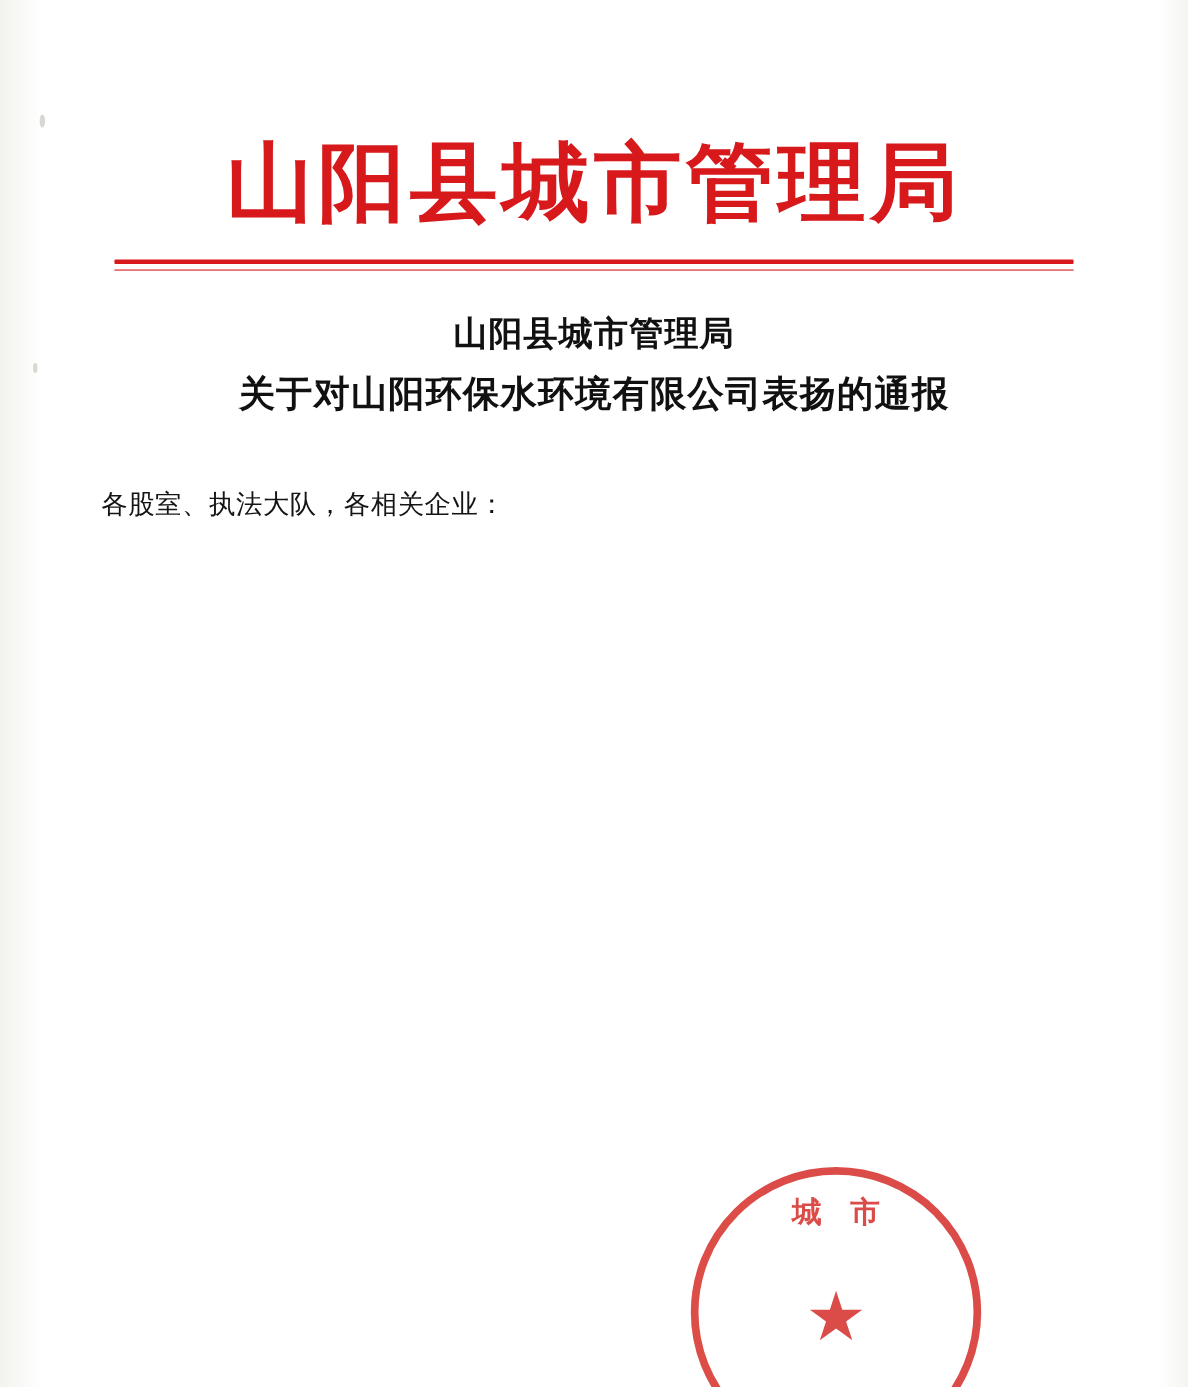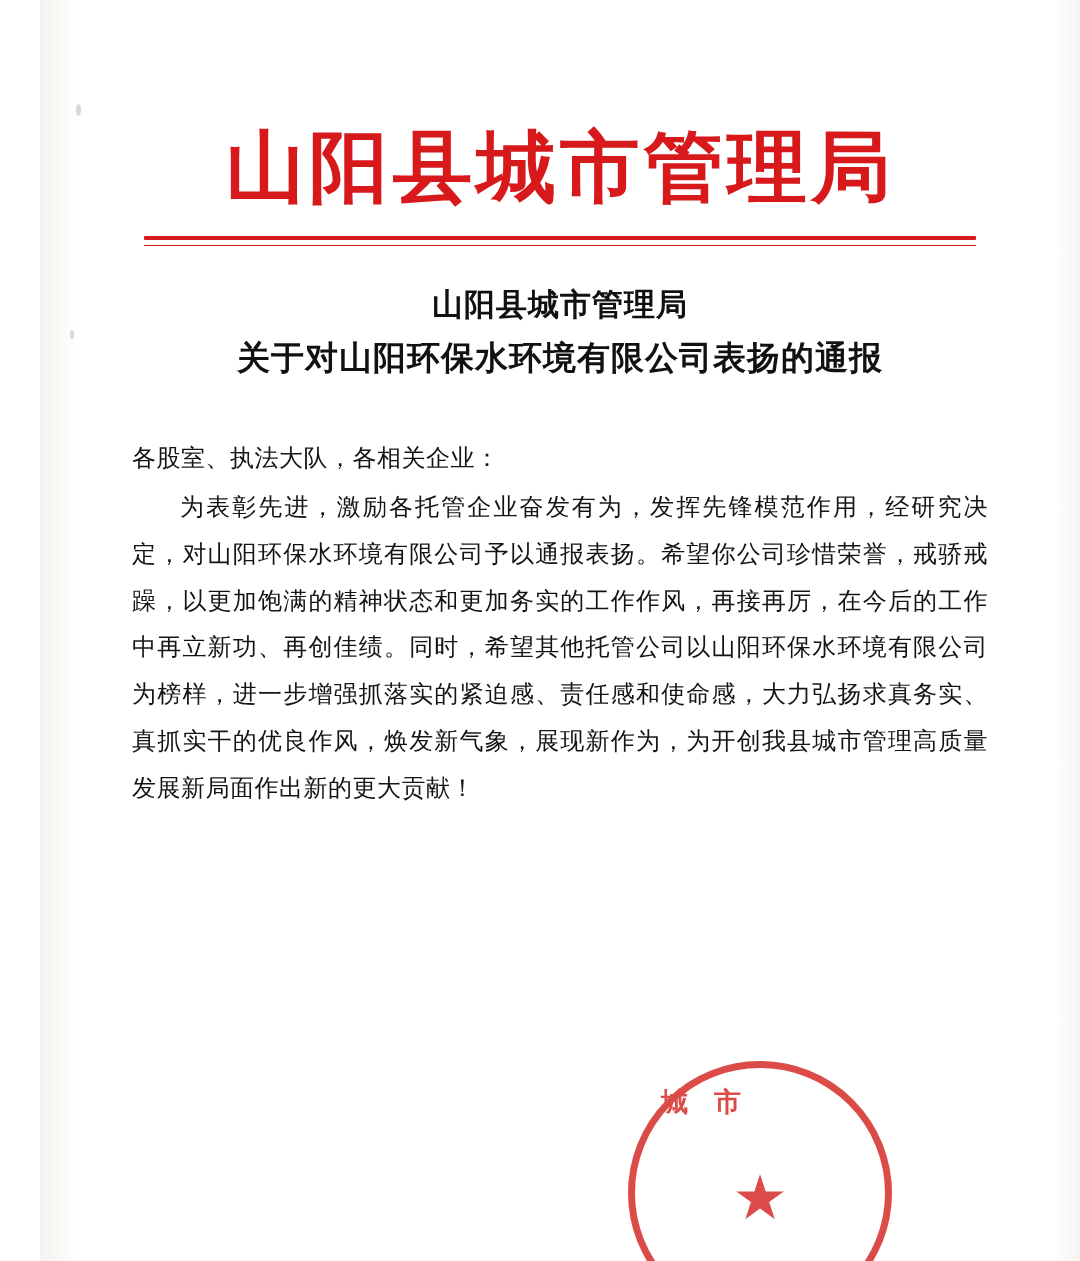--- a/index.html
+++ b/index.html
@@ -13,21 +13,20 @@
     position: relative;
     overflow: hidden;
     font-family: "Liberation Serif", serif;
     color: #1b1b1b;
   }
 
   .page {
     position: absolute;
     inset: 0;
     background: #5eead4;
-    margin-left: 40px;
   }
 
   
   .page::before {
     content: "";
     position: absolute;
     inset: 0;
     background: linear-gradient(90deg, #f2f2ee 0px, #ffffff 38px, #ffffff calc(100% - 26px), #f4f4f0 100%);
     pointer-events: none;
   }
@@ -120,21 +119,21 @@
     border-radius: 50%;
     z-index: 5;
     opacity: 0.88;
     background: transparent;
   }
   .seal-text {
     position: absolute;
     top: 16px;
     left: 0;
     right: 0;
-    text-align: left;
+    text-align: center;
     color: #d7342f;
     font-family: "DejaVu Serif", "Liberation Serif", serif;
     font-weight: 700;
     font-size: 27px;
     letter-spacing: 26px;
     text-indent: 26px;
   }
   .seal-star {
     position: absolute;
     left: 50%;
@@ -171,21 +170,20 @@
       <div class="rule-thin"></div>
     </div>
 
     <div class="doc-heading">
       <div class="line1">山阳县城市管理局</div>
       <div class="line2">关于对山阳环保水环境有限公司表扬的通报</div>
     </div>
 
     <div class="content">
       <p class="salutation">各股室、执法大队，各相关企业：</p>
-      <p class="para">为表彰先进，激励各托管企业奋发有为，发挥先锋模范作用，经研究决定，对山阳环保水环境有限公司予以通报表扬。希望你公司珍惜荣誉，戒骄戒躁，以更加饱满的精神状态和更加务实的工作作风，再接再厉，在今后的工作中再立新功、再创佳绩。同时，希望其他托管公司以山阳环保水环境有限公司为榜样，进一步增强抓落实的紧迫感、责任感和使命感，大力弘扬求真务实、真抓实干的优良作风，焕发新气象，展现新作为，为开创我县城市管理高质量发展新局面作出新的更大贡献！</p>
     </div>
 
   </div>
 
   <div class="seal">
     <div class="seal-text">城市</div>
     <div class="seal-star">★</div>
   </div>
 
 </div>

